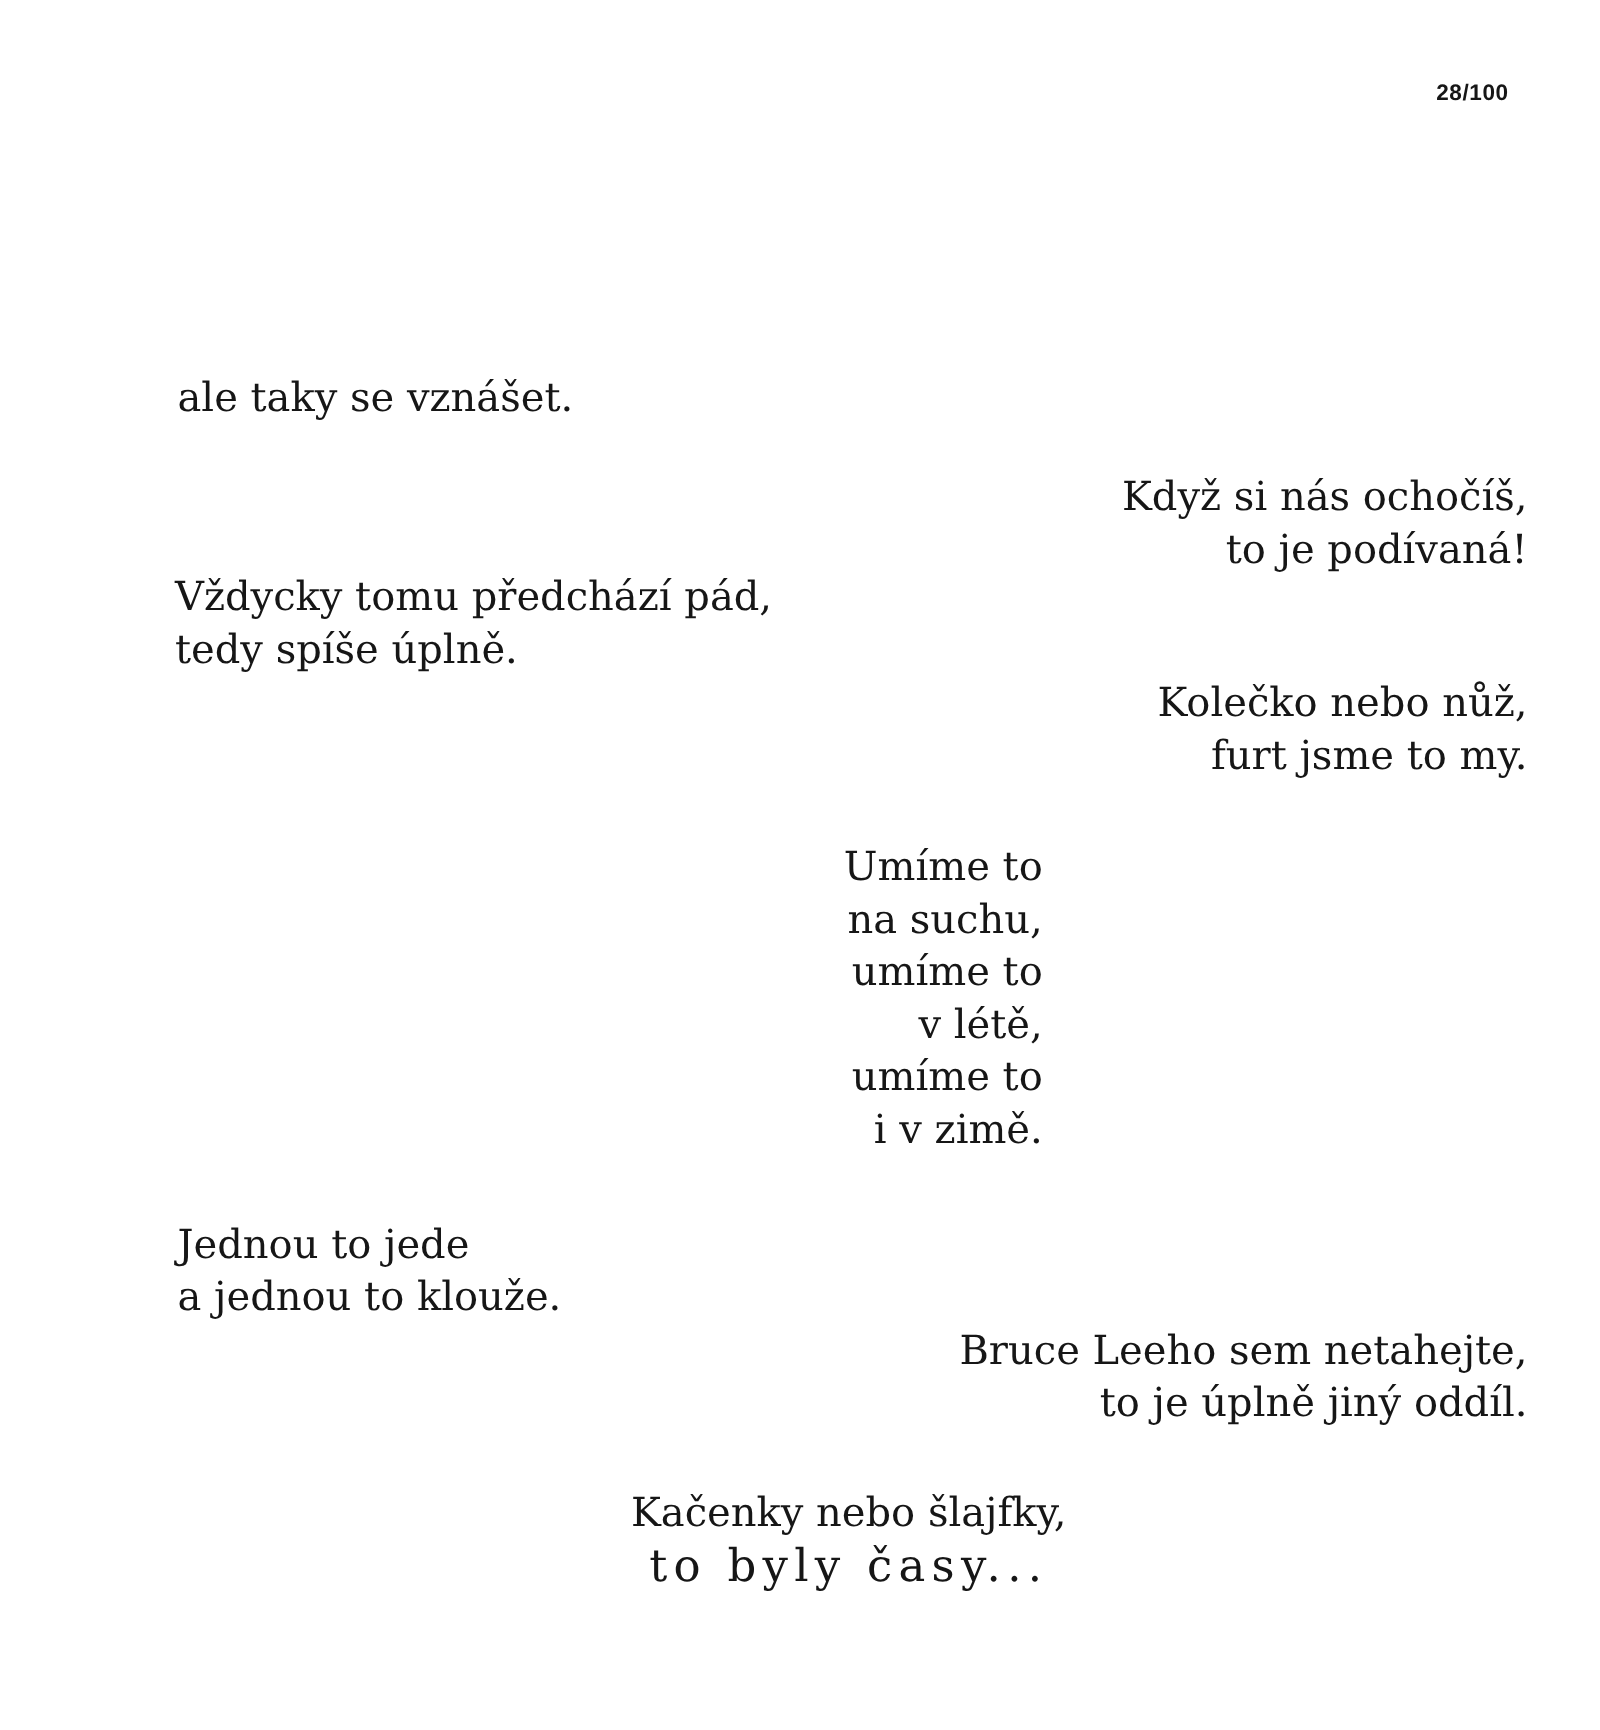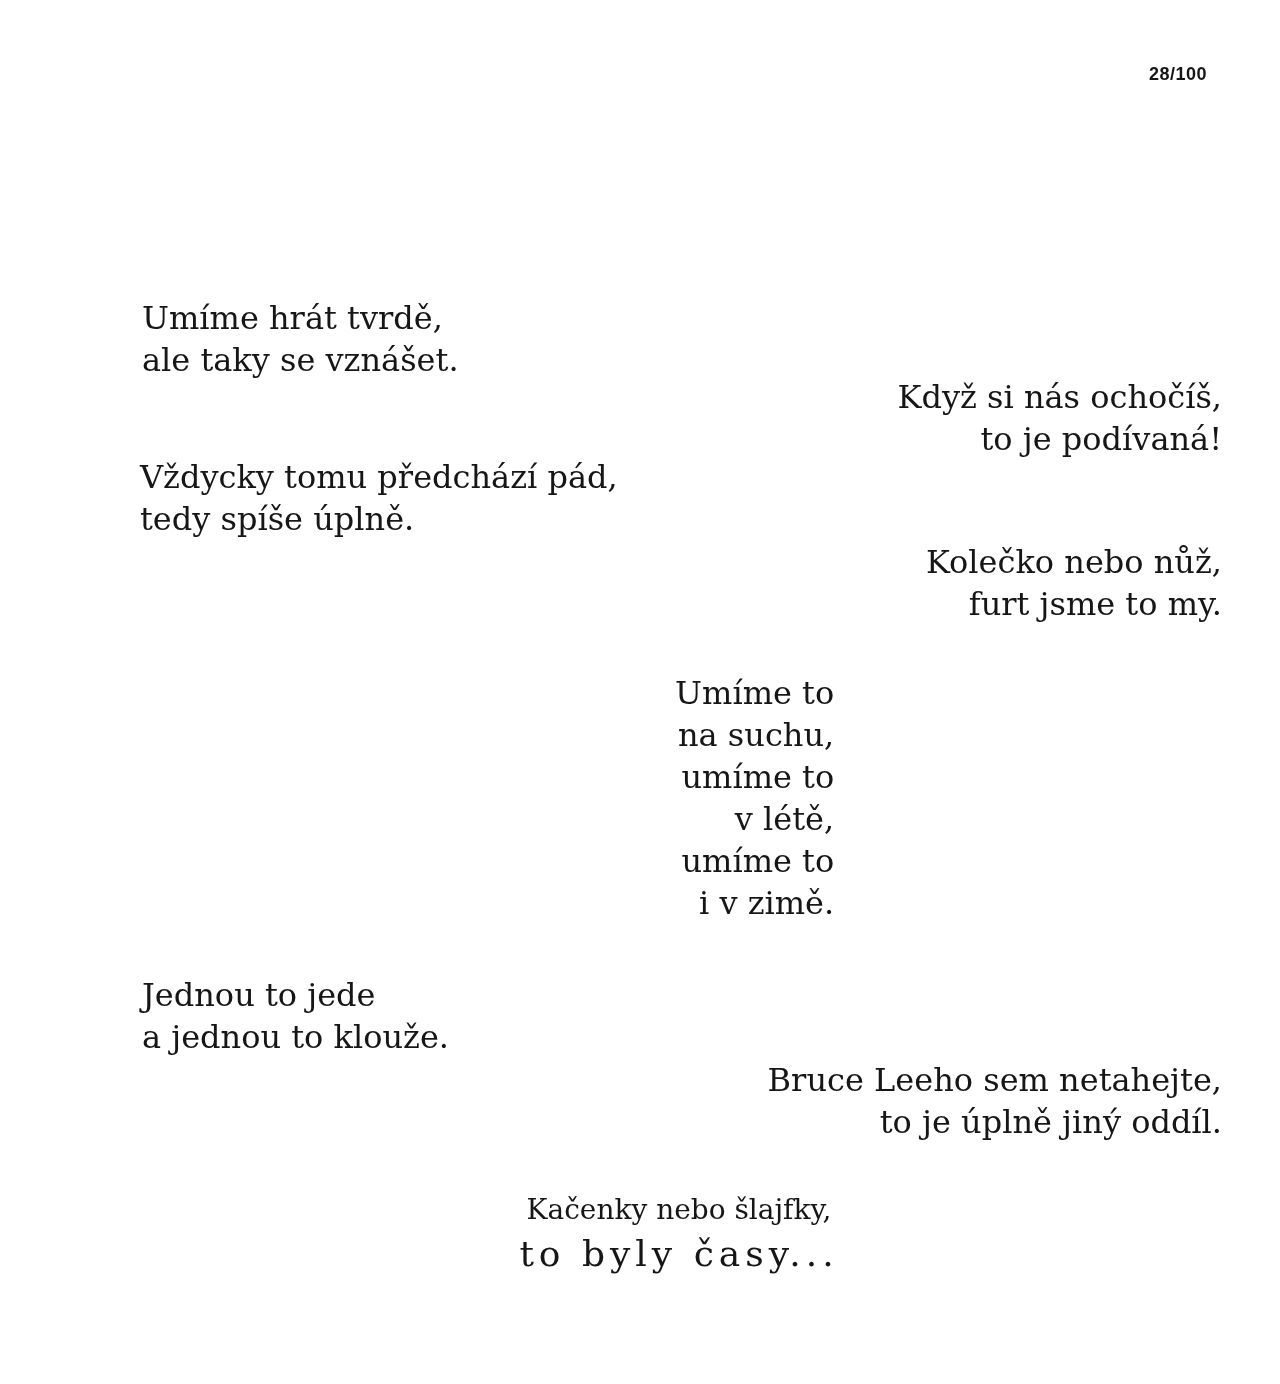--- a/index.html
+++ b/index.html
@@ -30,21 +30,21 @@
   .stanza {
     position: absolute;
     font-size: 32px;
     line-height: 42px;
     white-space: nowrap;
   }
   .stanza.align-right { text-align: right; }
   .stanza.align-center { text-align: center; }
   .line { white-space: nowrap; }
   .line.indent { padding-left: 78px; }
-  .line.small { font-size: 28px; }
+  .line.small { font-size: 32px; }
   .line.tracked {
     font-size: 36px;
     letter-spacing: 5px;
     margin-top: 2px;
   }
   
   .s0 { left: 142px; top: 297px; }
   .s1 { right: 58px; top: 376px; }
   .s2 { left: 140px; top: 456px; }
   .s3 { right: 58px; top: 541px; }
@@ -54,21 +54,20 @@
   .s7 { left: 429px; top: 1189px; width: 500px; }
 </style>
 </head>
 <body>
 
 <div class="page">
 
   <div class="page-number">28/100</div>
 
   <div class="stanza s0">
-    <div class="line">Umíme hrát tvrdě,</div>
     <div class="line">ale taky se vznášet.</div>
   </div>
 
   <div class="stanza align-right s1">
     <div class="line">Když si nás ochočíš,</div>
     <div class="line">to je podívaná!</div>
   </div>
 
   <div class="stanza s2">
     <div class="line">Vždycky tomu předchází pád,</div>

